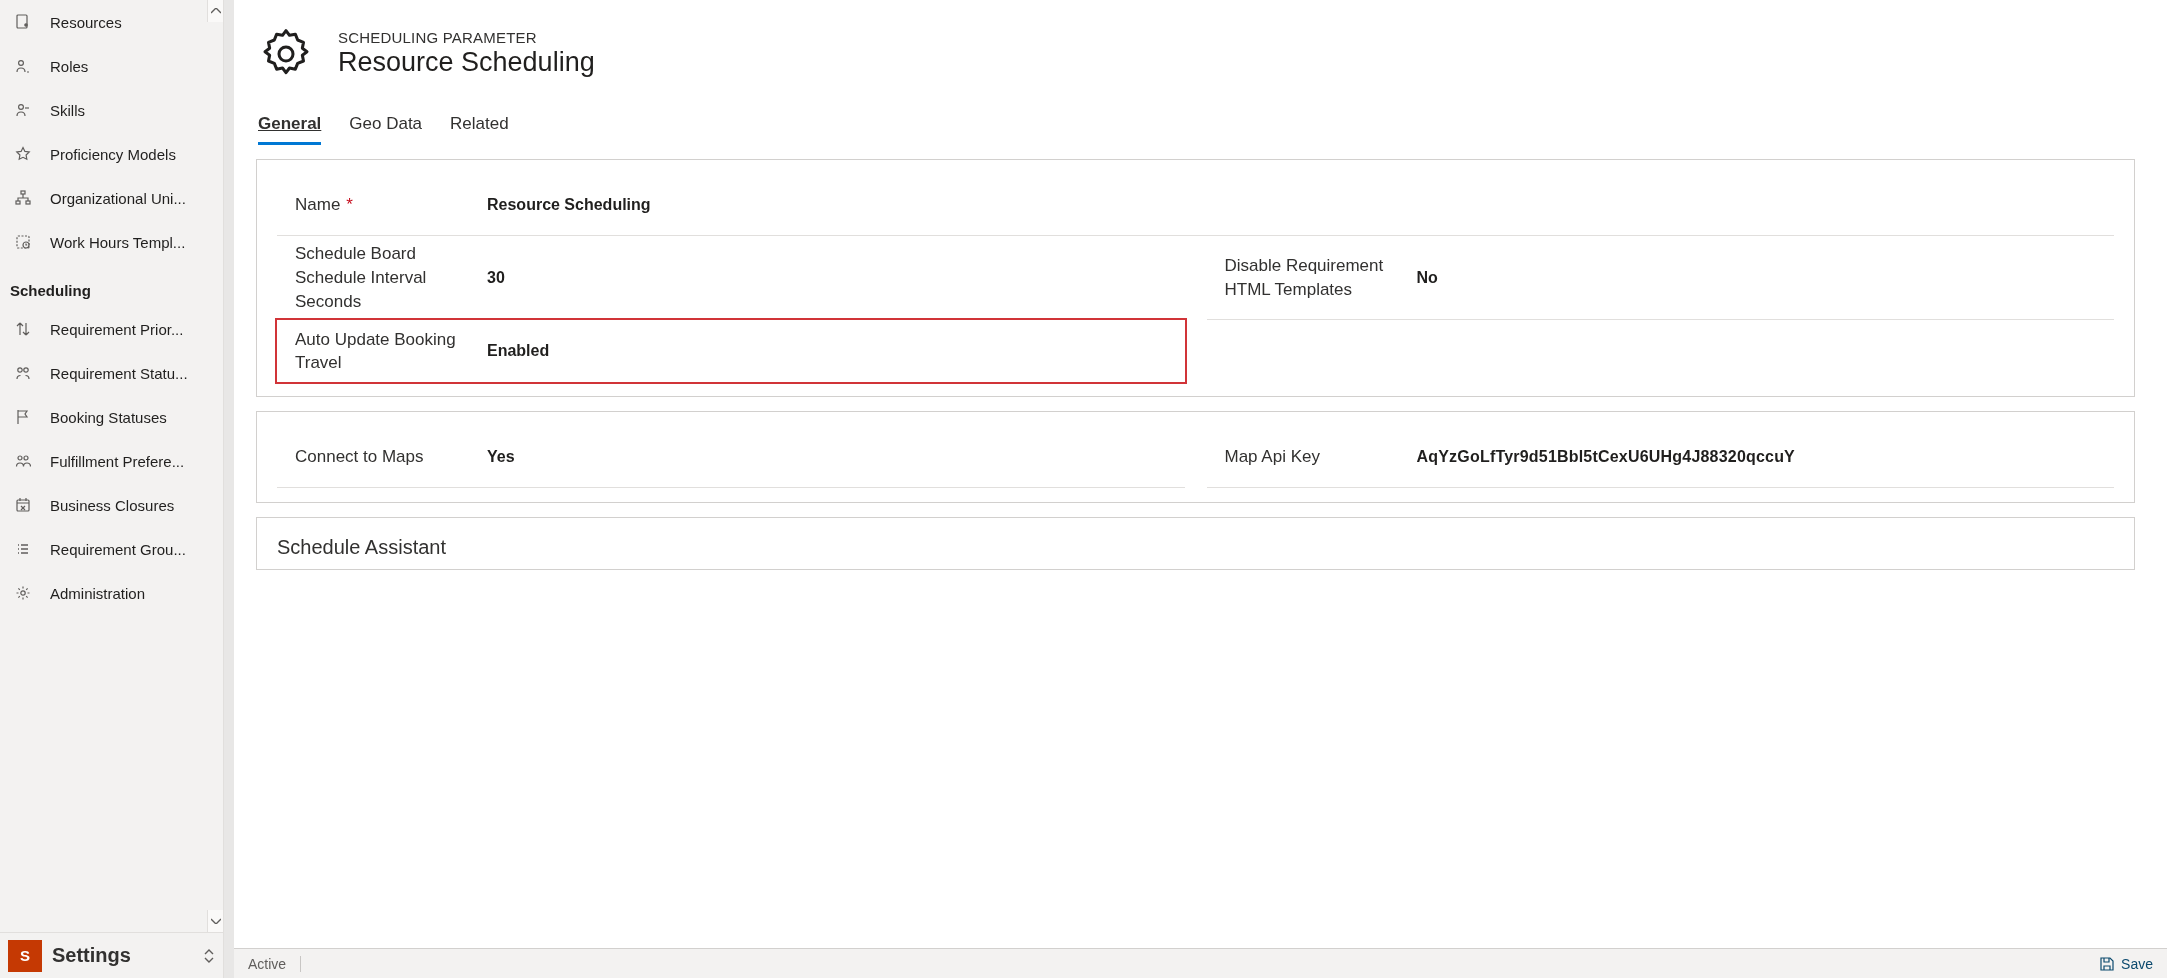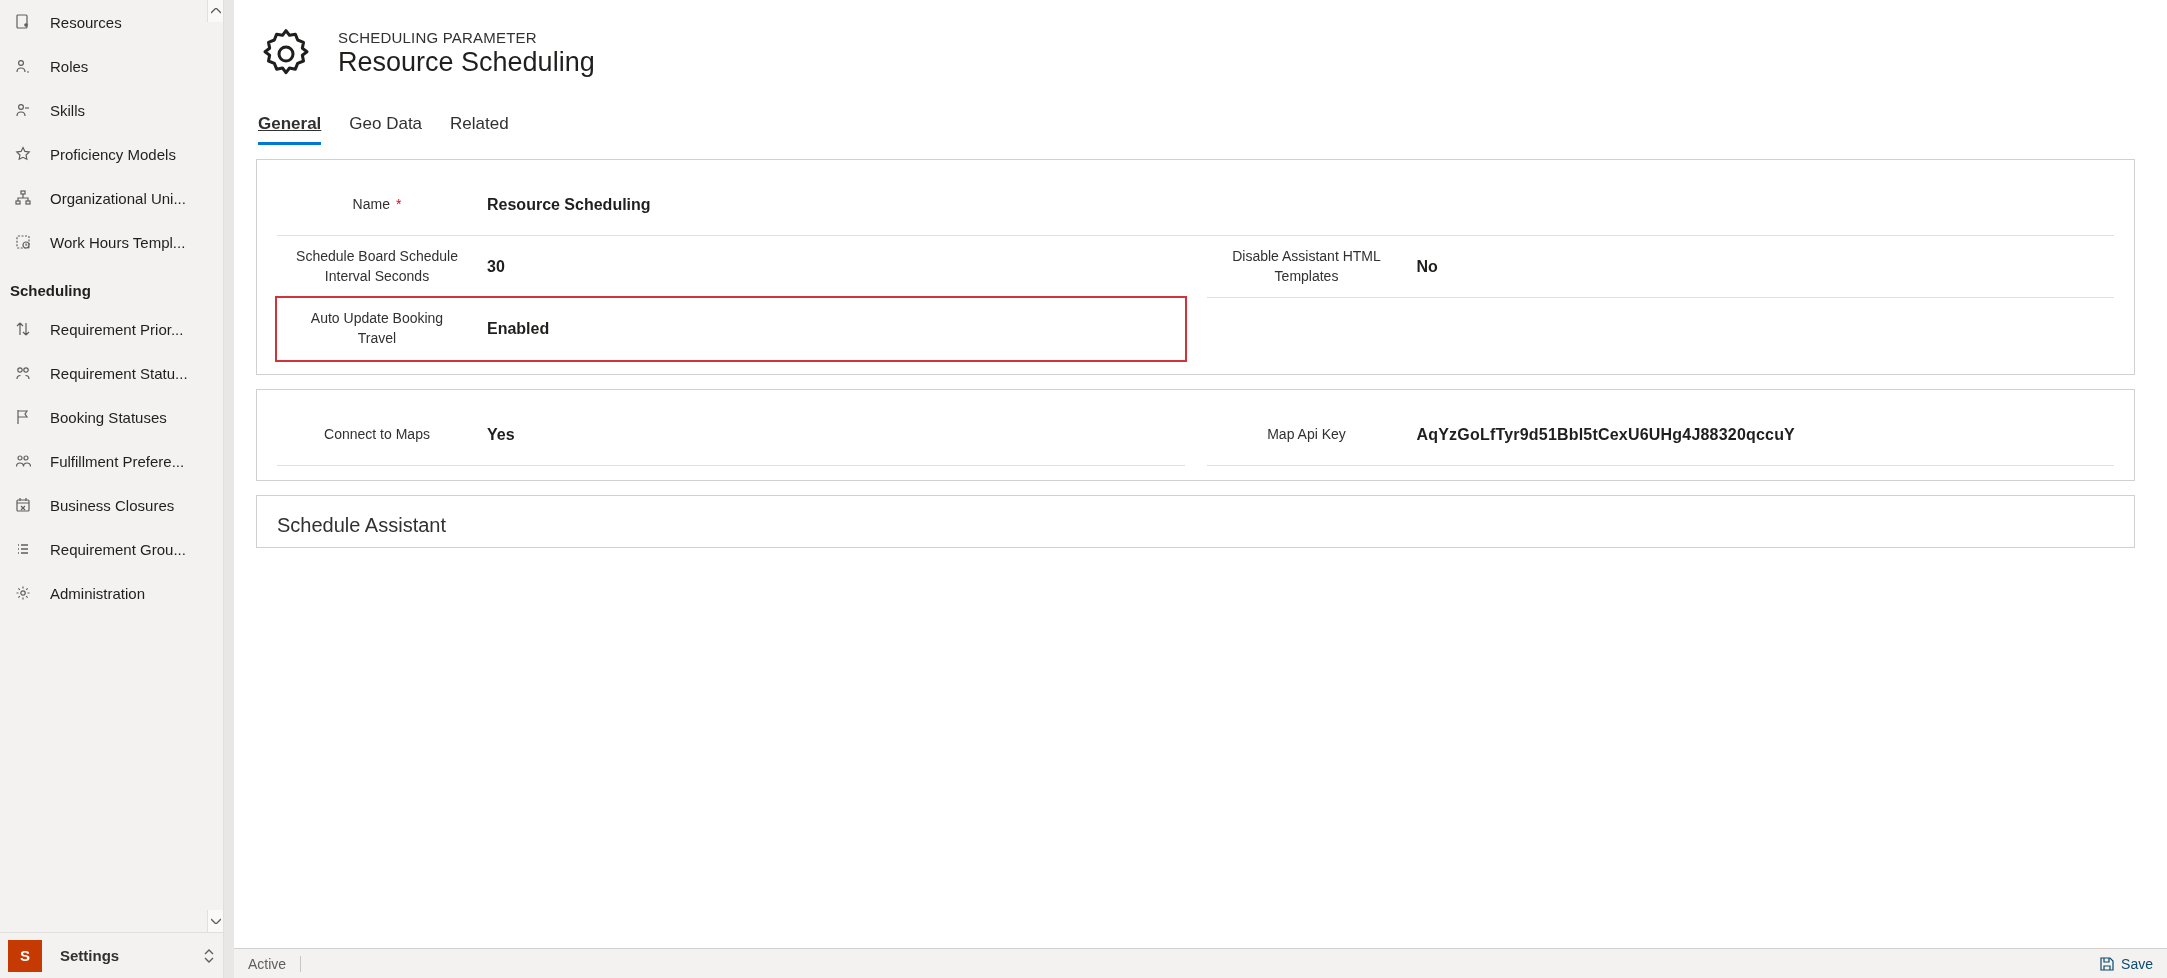--- a/index.html
+++ b/index.html
@@ -85,21 +85,21 @@
     cursor: pointer;
   }
   .area-tile {
     width: 34px; height: 32px;
     background: #c53903;
     color: #fff;
     font-weight: 600;
     display: flex; align-items: center; justify-content: center;
     font-size: 15px;
   }
-  .area-switcher .area-label { font-weight: 600; font-size: 15px; margin-left: 8px; }
+  .area-switcher .area-label { font-weight: 600; font-size: 20px; }
   .area-switcher .chev {
     margin-left: auto;
     color: #605e5c;
     display: flex; flex-direction: column; gap: -2px;
   }
 
   
   .main {
     flex: 1;
     display: flex;
@@ -166,26 +166,25 @@
     display: grid;
     grid-template-columns: 190px 1fr;
     align-items: center;
     min-height: 62px;
     border-bottom: 1px solid #e1dfdd;
     padding: 6px 0;
   }
   .field-row.no-bottom { border-bottom: none; }
   .field-row .flabel {
     color: #323130;
-    font-size: 14px;
+    font-size: 17px;
     padding-left: 18px;
     padding-right: 8px;
     line-height: 1.4;
     position: relative;
-    text-align: center;
   }
   .field-row .fvalue {
     font-size: 16px;
     font-weight: 600;
     color: #201f1e;
     padding-left: 20px;
     overflow: hidden;
     white-space: nowrap;
     text-overflow: ellipsis;
   }
@@ -404,21 +403,21 @@
               <span>Name</span><span class="req-star">*</span>
             </div>
             <div class="fvalue">Resource Scheduling</div>
           </div>
 
           <div class="field-row">
             <div class="flabel">Schedule Board Schedule Interval Seconds</div>
             <div class="fvalue">30</div>
           </div>
           <div class="field-row">
-            <div class="flabel">Disable Assistant HTML Templates</div>
+            <div class="flabel">Disable Requirement HTML Templates</div>
             <div class="fvalue">No</div>
           </div>
 
           <div class="field-row no-bottom highlight-box">
             <div class="flabel">Auto Update Booking Travel</div>
             <div class="fvalue">Enabled</div>
           </div>
           <div class="field-row no-bottom"></div>
         </div>
       </div>

